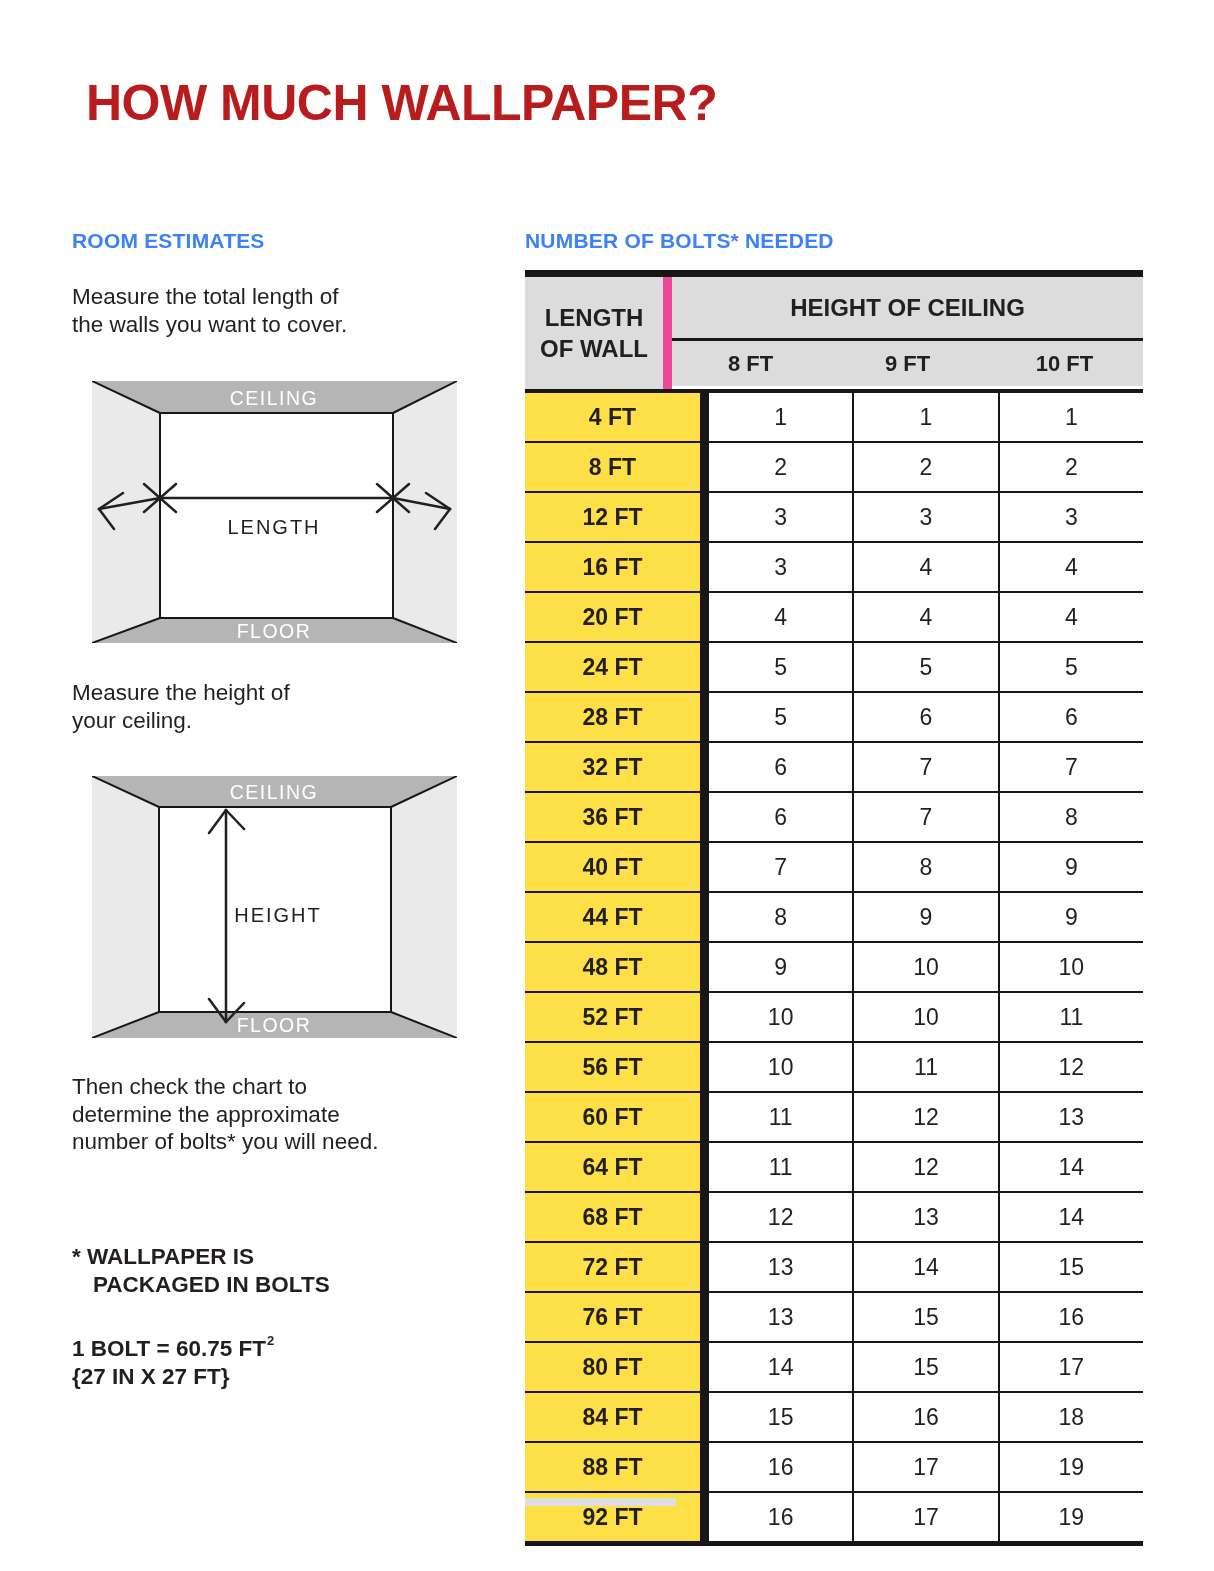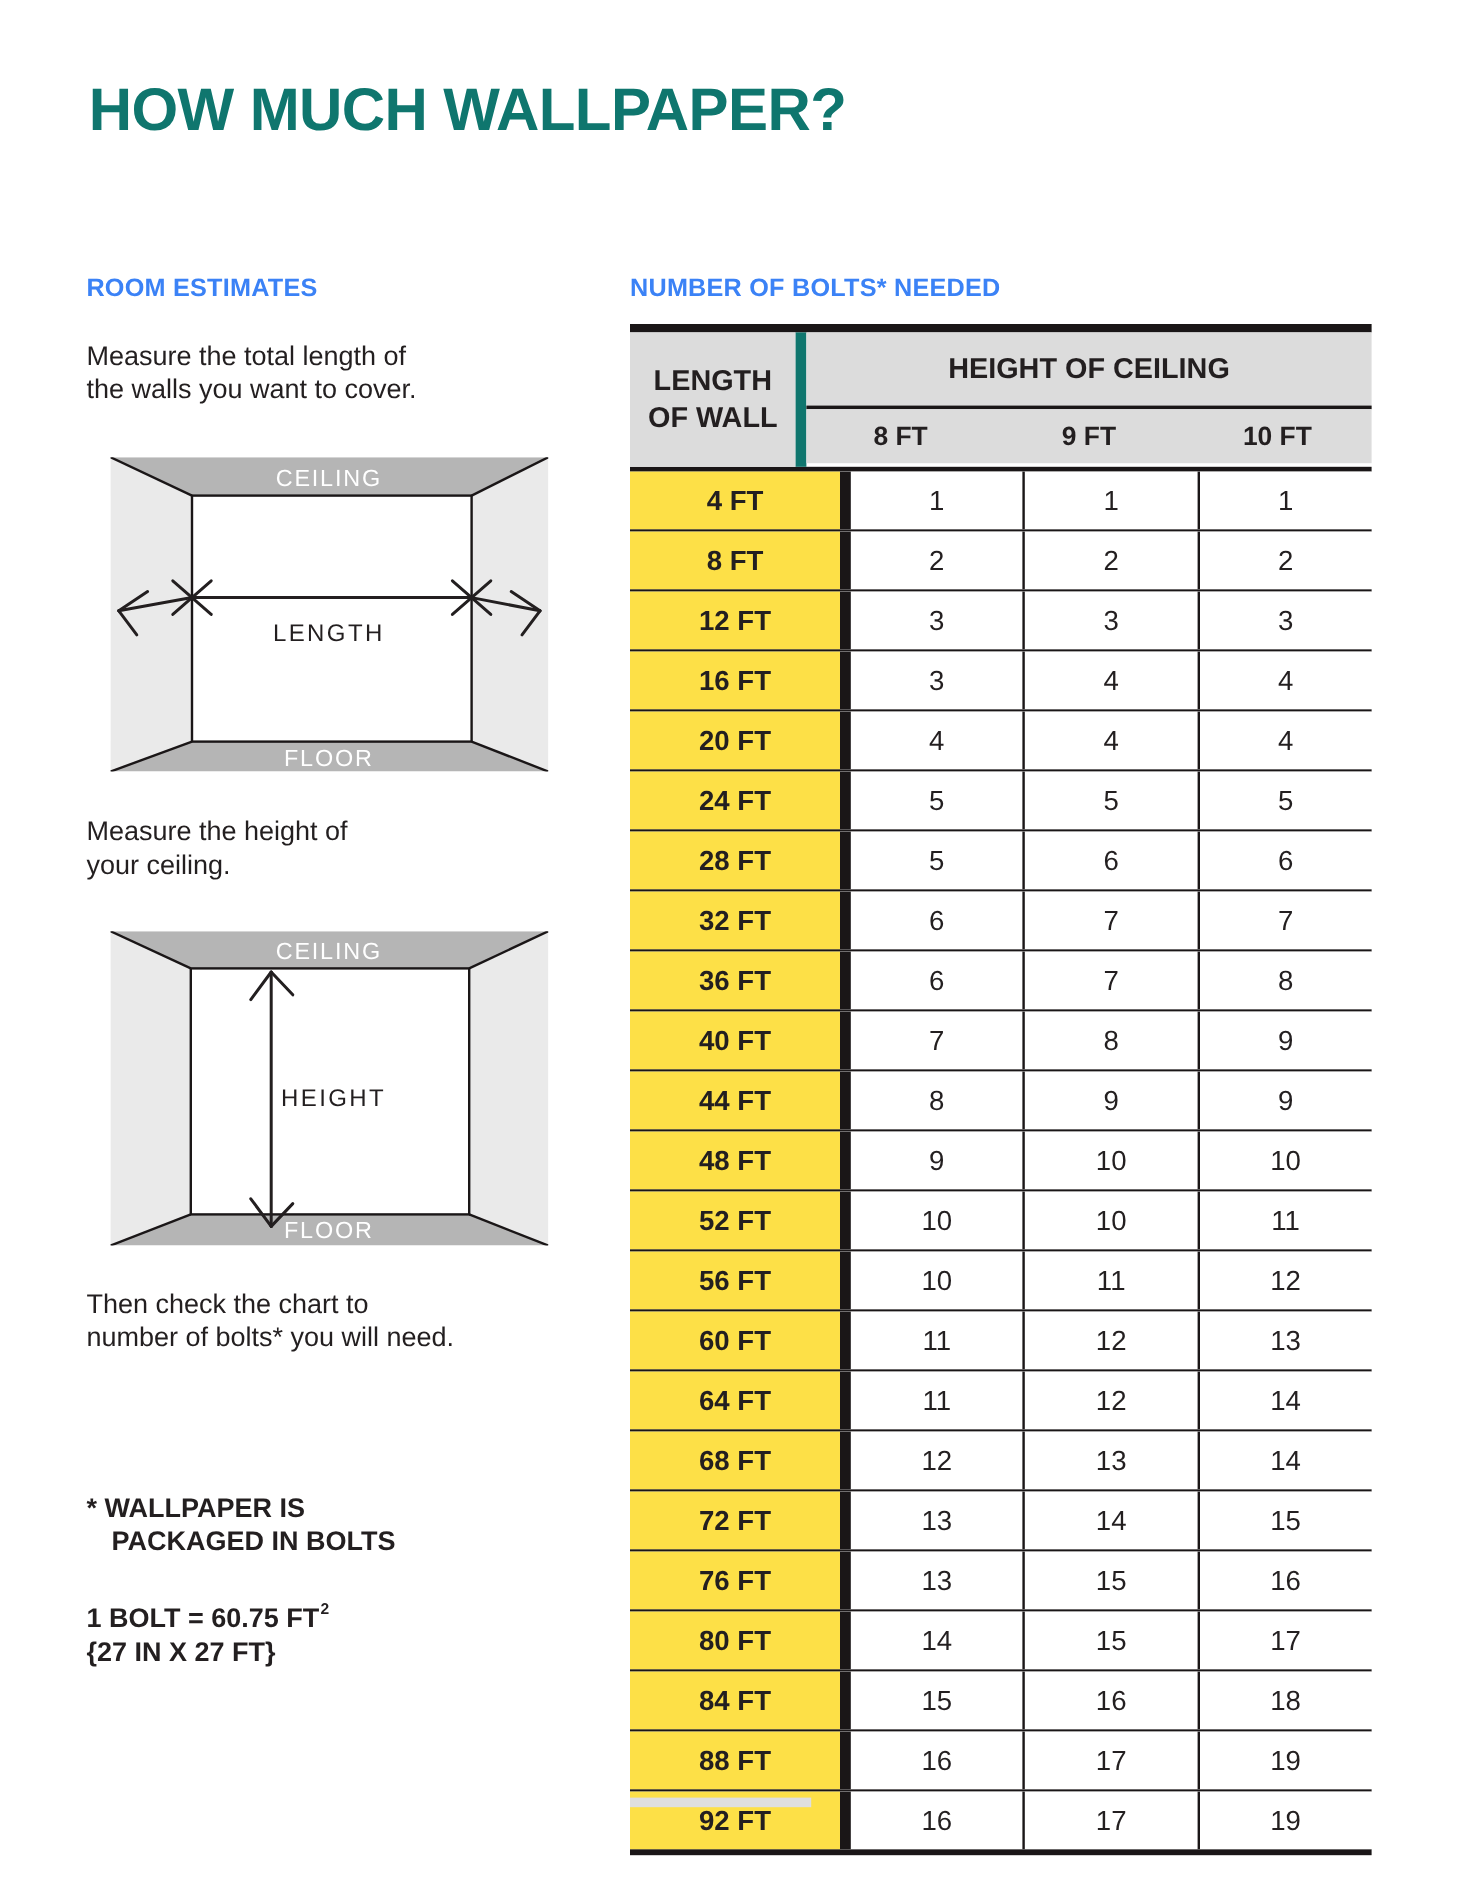--- a/index.html
+++ b/index.html
@@ -10,25 +10,25 @@
     background: #ffffff;
     font-family: "Liberation Sans", sans-serif;
     color: #231F20;
     overflow: hidden;
   }
 
   
   .page-title {
     position: absolute;
     left: 70px; top: 58px;
-    margin: 4px;
+    margin: 16px;
     font-size: 50px;
     font-weight: bold;
     letter-spacing: -0.5px;
-    color: #0f766e;
+    color: #b91c1c;
   }
   .section-heading {
     position: absolute;
     margin: 0;
     font-size: 21px;
     font-weight: bold;
     color: #3b82f6;
     letter-spacing: 0.2px;
   }
   .room-estimates-heading { left: 72px; top: 229px; }
@@ -116,21 +116,21 @@
     justify-content: center;
     text-align: center;
     font-size: 24px;
     font-weight: bold;
     line-height: 31px;
     padding: 0 14px;
     box-sizing: border-box;
   }
   .head-right {
     flex: 1;
-    border-left: 9px solid #0f766e;
+    border-left: 9px solid #ec4899;
   }
   .hoc {
     height: 64px;
     background: #DCDCDC;
     border-bottom: 3px solid #1a1617;
     display: flex;
     align-items: center;
     justify-content: center;
     font-size: 24px;
     font-weight: bold;
@@ -256,20 +256,21 @@
         <line x1="134" y1="246" x2="152" y2="227"></line>
       </g>
       <text class="band-label" x="182" y="23" text-anchor="middle">CEILING</text>
       <text class="band-label" x="182" y="256" text-anchor="middle">FLOOR</text>
       <text class="dim-label" x="186" y="146" text-anchor="middle">HEIGHT</text>
     </svg>
   </div>
 
   <div class="para para3">
     <div>Then check the chart to</div>
+    <div>determine the approximate</div>
     <div>number of bolts* you will need.</div>
   </div>
 
   <div class="footnote">
     <div>* WALLPAPER IS</div>
     <div class="line2">PACKAGED IN BOLTS</div>
   </div>
 
   <div class="bolt-info">
     <div><span>1 BOLT = 60.75 FT</span><sup>2</sup></div>

